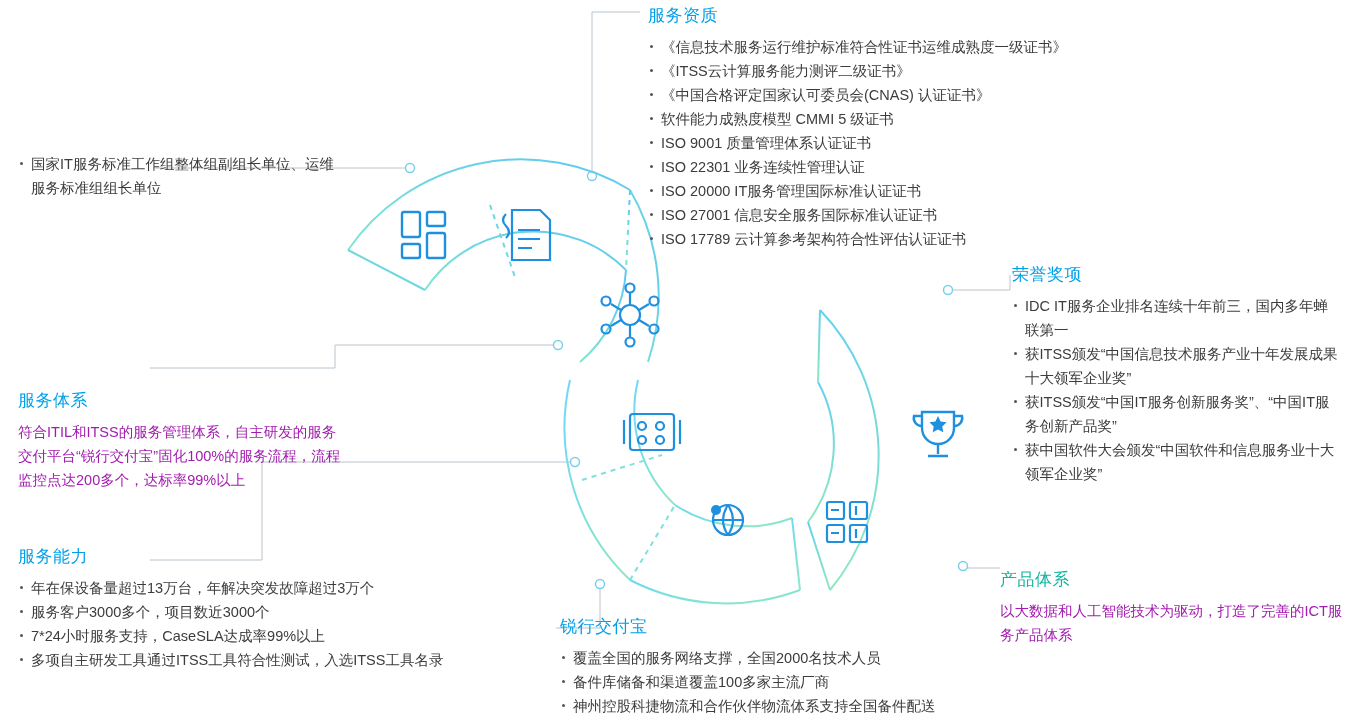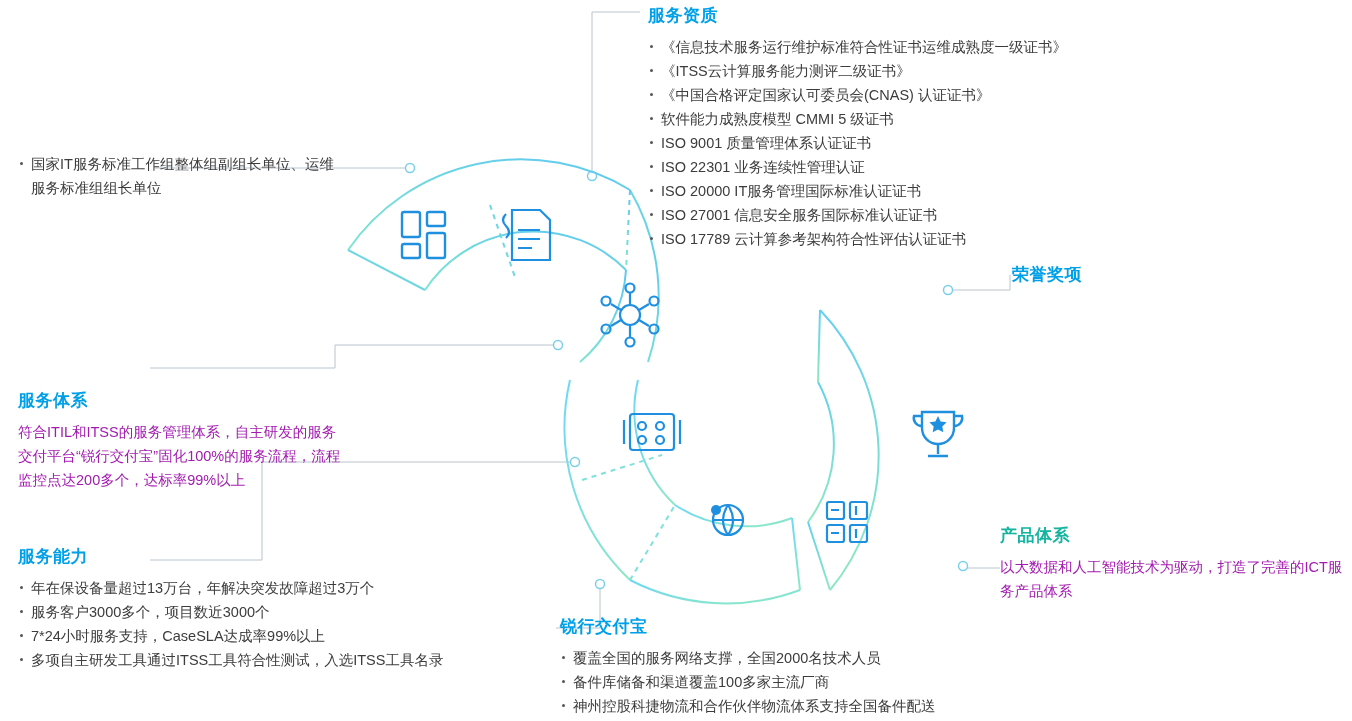--- a/index.html
+++ b/index.html
@@ -28,21 +28,21 @@
     width: 700px;
     height: 470px;
   }
 
   
   .block {
     position: absolute;
   }
   .block .title {
     font-size: 17px;
-    font-weight: bold;
+    font-weight: normal;
     color: #00a0e9;
     margin: 0 0 8px 0;
     letter-spacing: .5px;
   }
   .block .title.green {
     color: #14b4a0;
   }
   ul.items {
     list-style: none;
     margin: 0;
@@ -71,21 +71,21 @@
     line-height: 24px;
     color: #a21caf;
   }
 
   
   #blk-fuwuzizhi { left: 648px; top: 4px; width: 470px; }
   #blk-guojia    { left: 18px;  top: 152px; width: 330px; }
   #blk-tixi      { left: 18px;  top: 353px; width: 330px; margin-top: 36px; }
   #blk-nengli    { left: 18px;  top: 545px; width: 520px; }
   #blk-rongyu    { left: 1012px; top: 263px; width: 330px; }
-  #blk-chanpin   { left: 1000px; top: 524px; width: 345px; }
+  #blk-chanpin   { left: 1000px; top: 568px; width: 345px; }
   #blk-wangluo   { left: 560px; top: 615px; width: 560px; }
 
   
   #connectors {
     position: absolute;
     left: 0;
     top: 0;
     width: 1352px;
     height: 721px;
     pointer-events: none;
@@ -261,20 +261,26 @@
     <ul class="items">
       <li>年在保设备量超过13万台，年解决突发故障超过3万个</li>
       <li>服务客户3000多个，项目数近3000个</li>
       <li>7*24小时服务支持，CaseSLA达成率99%以上</li>
       <li>多项自主研发工具通过ITSS工具符合性测试，入选ITSS工具名录</li>
     </ul>
   </div>
 
   <div class="block" id="blk-rongyu">
     <div class="title">荣誉奖项</div>
+    <ul class="items">
+      <li>IDC  IT服务企业排名连续十年前三，国内多年蝉联第一</li>
+      <li>获ITSS颁发“中国信息技术服务产业十年发展成果十大领军企业奖”</li>
+      <li>获ITSS颁发“中国IT服务创新服务奖”、“中国IT服务创新产品奖”</li>
+      <li>获中国软件大会颁发“中国软件和信息服务业十大领军企业奖”</li>
+    </ul>
   </div>
 
   <div class="block" id="blk-chanpin">
     <div class="title green">产品体系</div>
     <p class="para">以大数据和人工智能技术为驱动，打造了完善的ICT服务产品体系</p>
   </div>
 
   <div class="block" id="blk-wangluo">
     <div class="title">锐行交付宝</div>
     <ul class="items">

